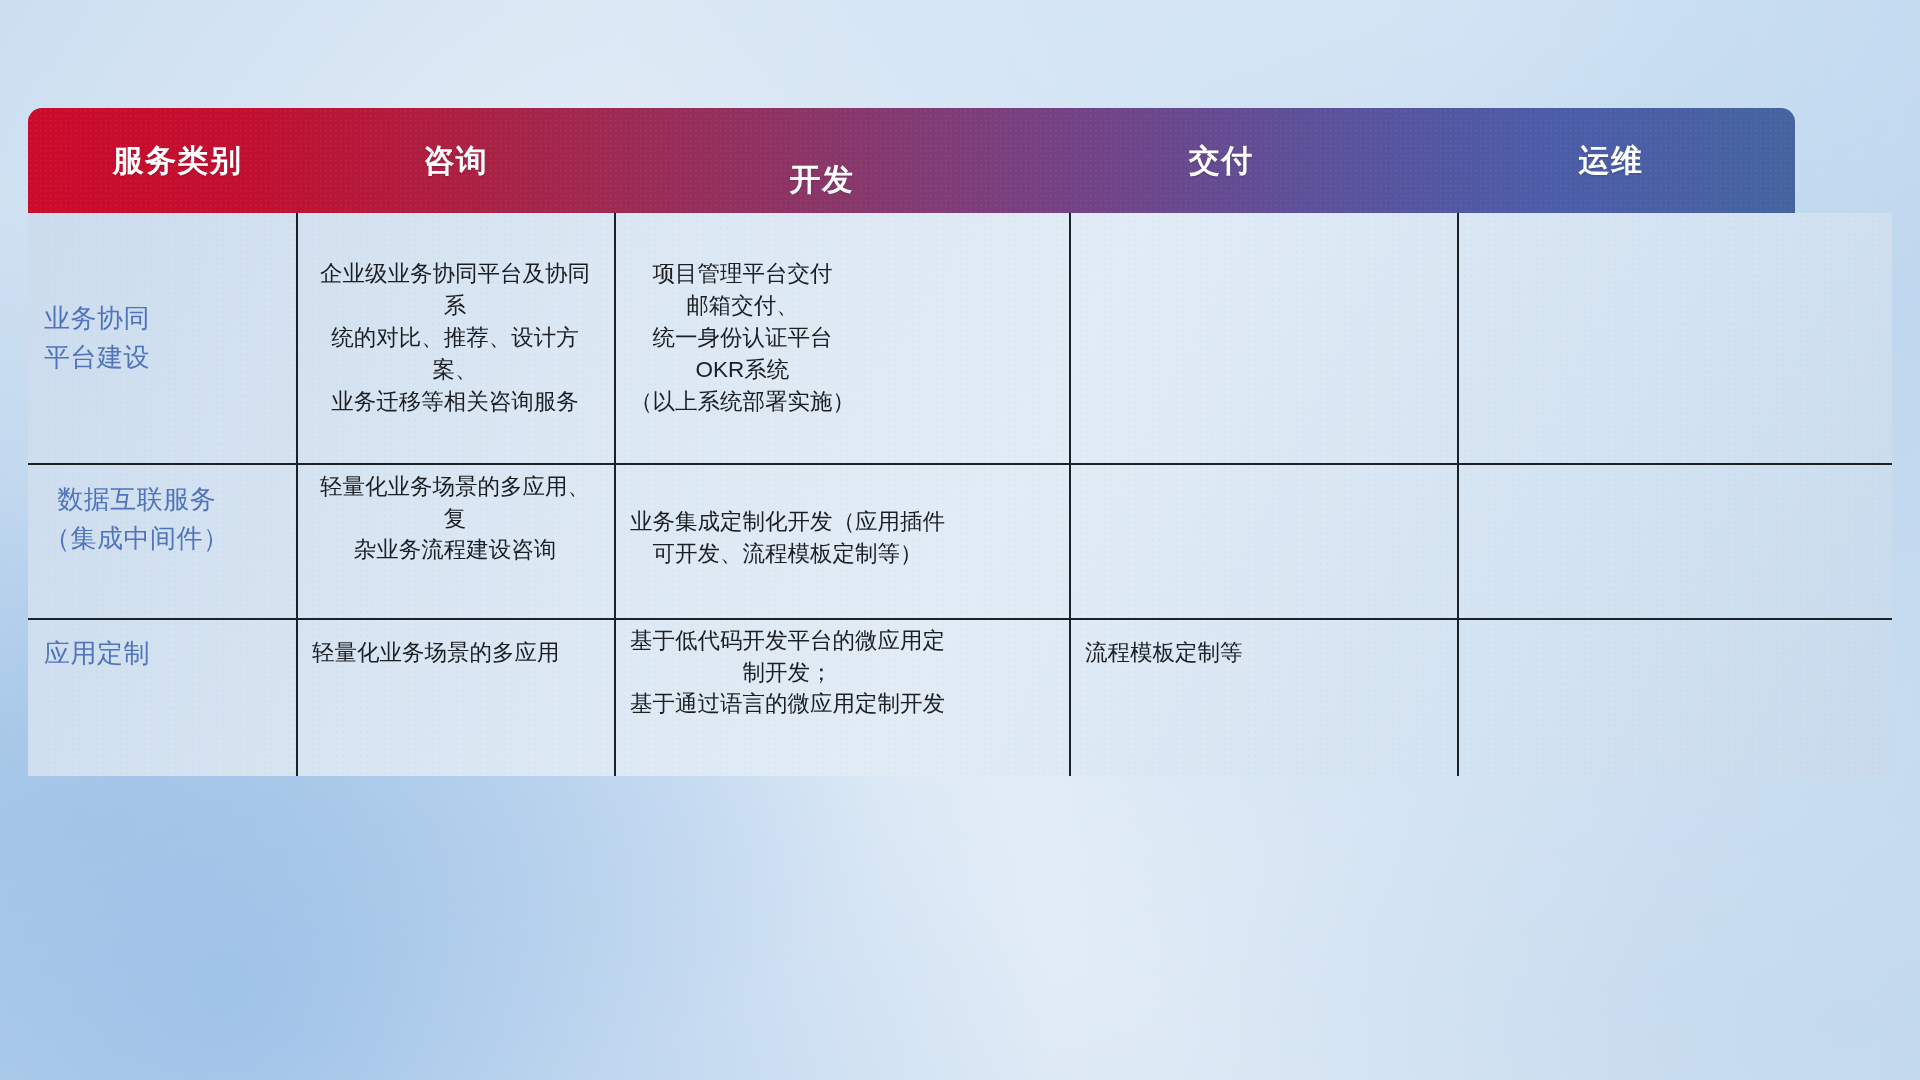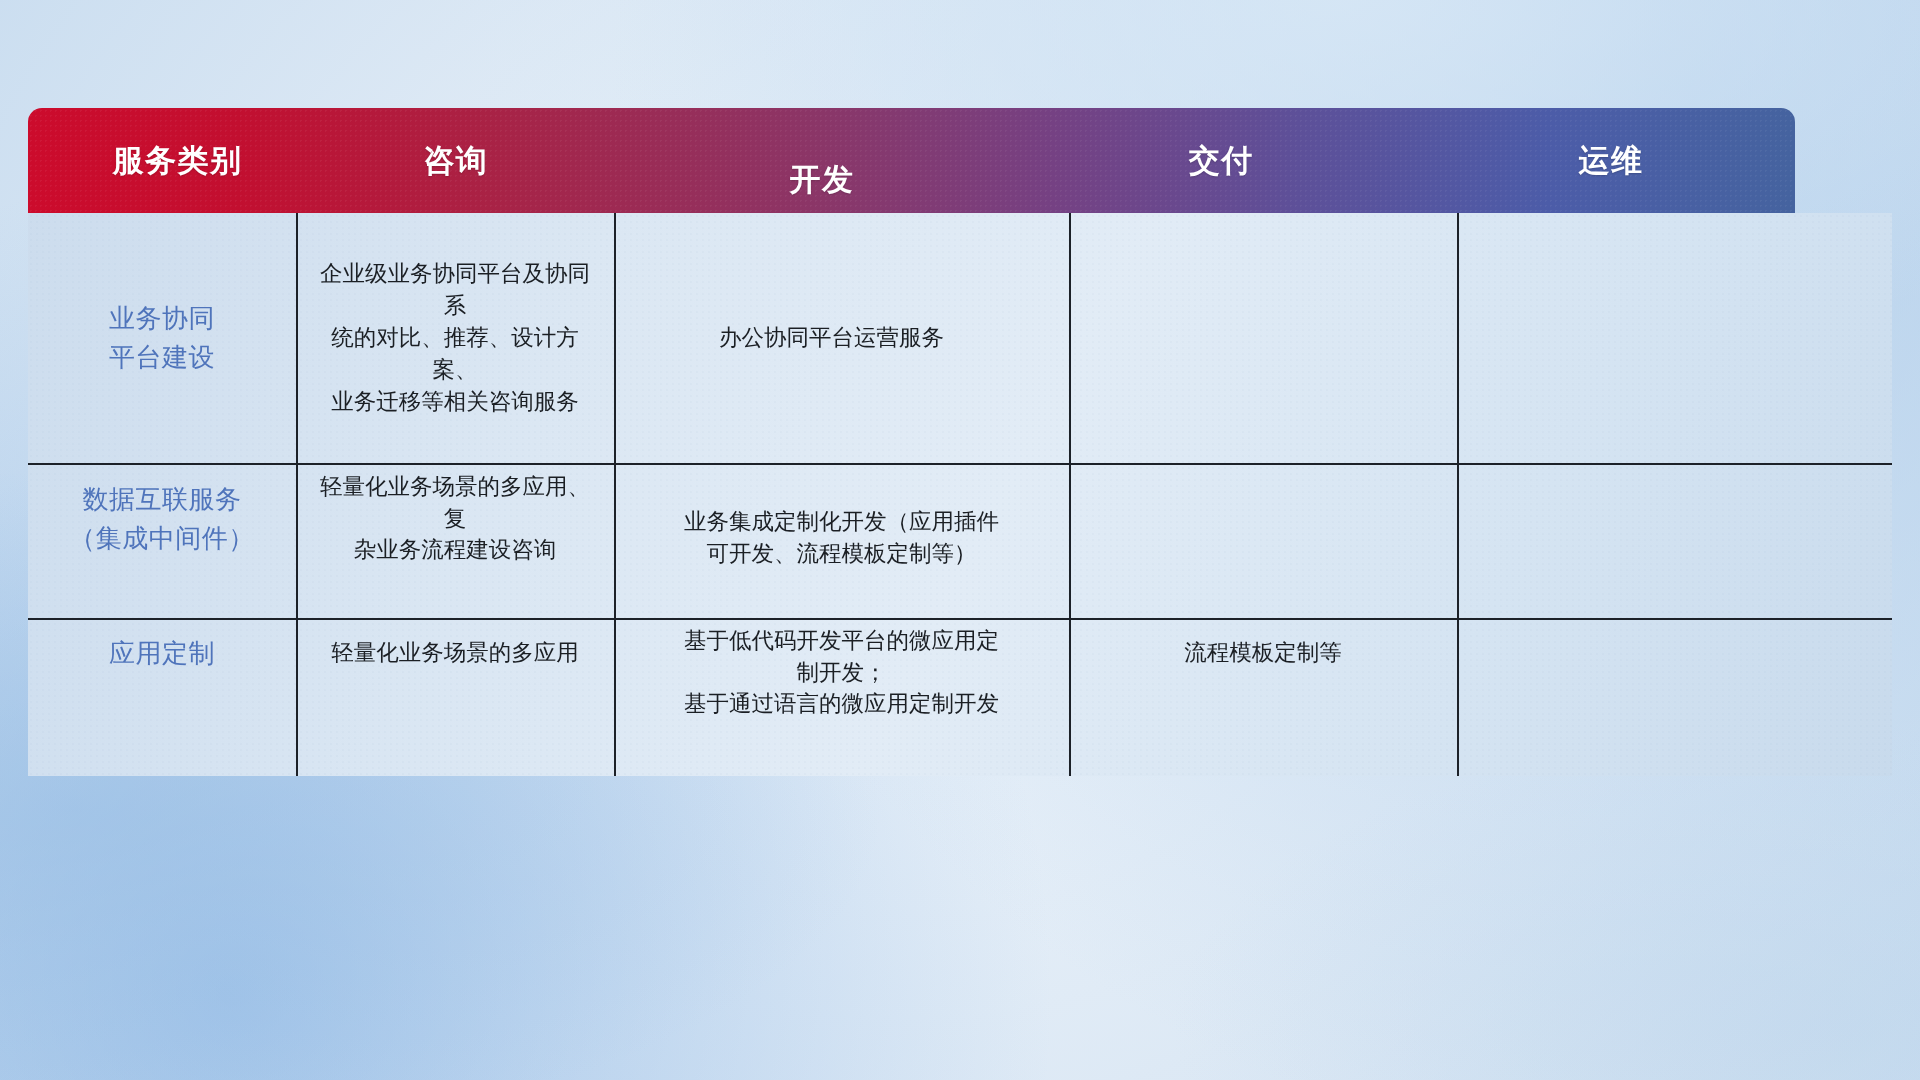--- a/index.html
+++ b/index.html
@@ -133,21 +133,21 @@
     position: absolute;
     top: 0;
     width: 2px;
     background: #1c2128;
     z-index: 3;
   }
 
   .cell {
     display: flex;
     align-items: center;
-    justify-content: center;
+    justify-content: flex-start;
     text-align: center;
     padding: 14px 16px;
     font-size: 22.5px;
     line-height: 1.42;
     color: #1b1f24;
   }
   .cell.cat {
     color: #4f74bb;
     font-weight: normal;
     font-size: 26px;
@@ -202,22 +202,26 @@
     <div class="body-row r1">
       <div class="cell cat c0">
         <span class="cell-text">业务协同
 平台建设</span>
       </div>
       <div class="cell c1">
         <span class="cell-text">企业级业务协同平台及协同系
 统的对比、推荐、设计方案、
 业务迁移等相关咨询服务</span>
       </div>
-      <div class="cell c4">
-        <span class="cell-text">办公协同平台运营服务</span>
+      <div class="cell c3">
+        <span class="cell-text">项目管理平台交付
+邮箱交付、
+统一身份认证平台
+OKR系统
+（以上系统部署实施）</span>
       </div>
     </div>
 
     <div class="body-row r2">
       <div class="cell cat c0">
         <span class="cell-text">数据互联服务
 （集成中间件）</span>
       </div>
       <div class="cell c1">
         <span class="cell-text">轻量化业务场景的多应用、复

